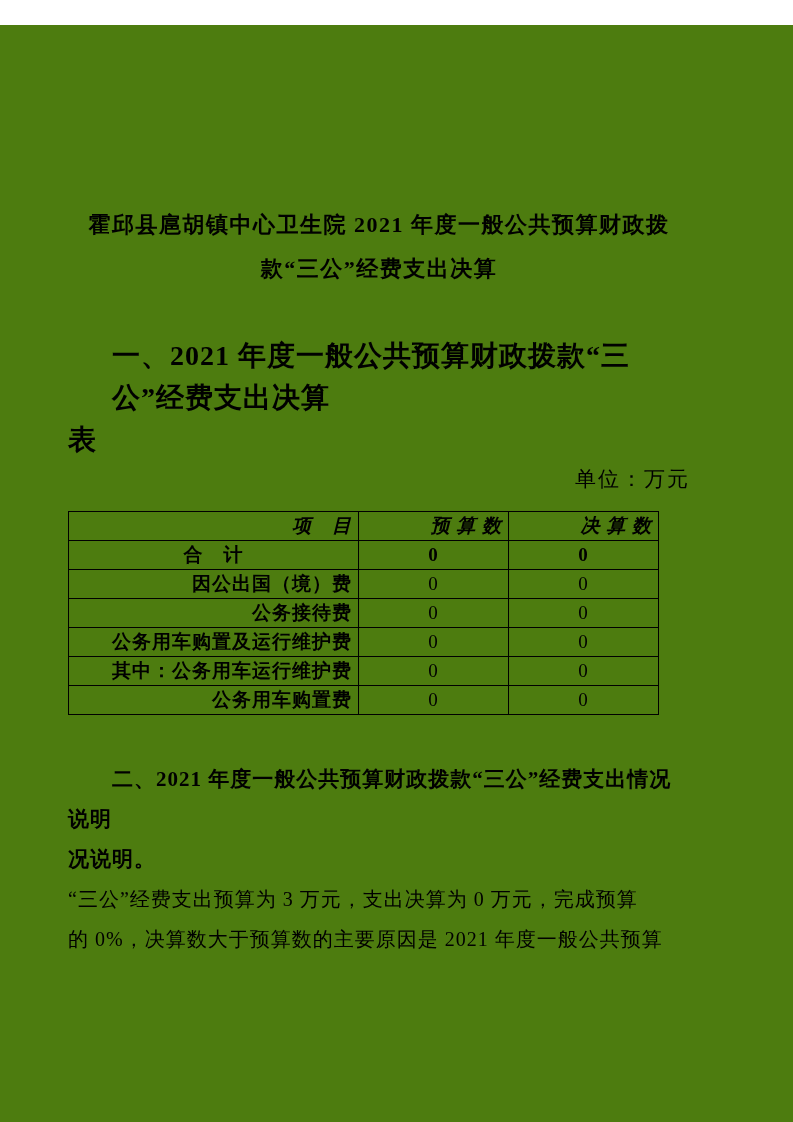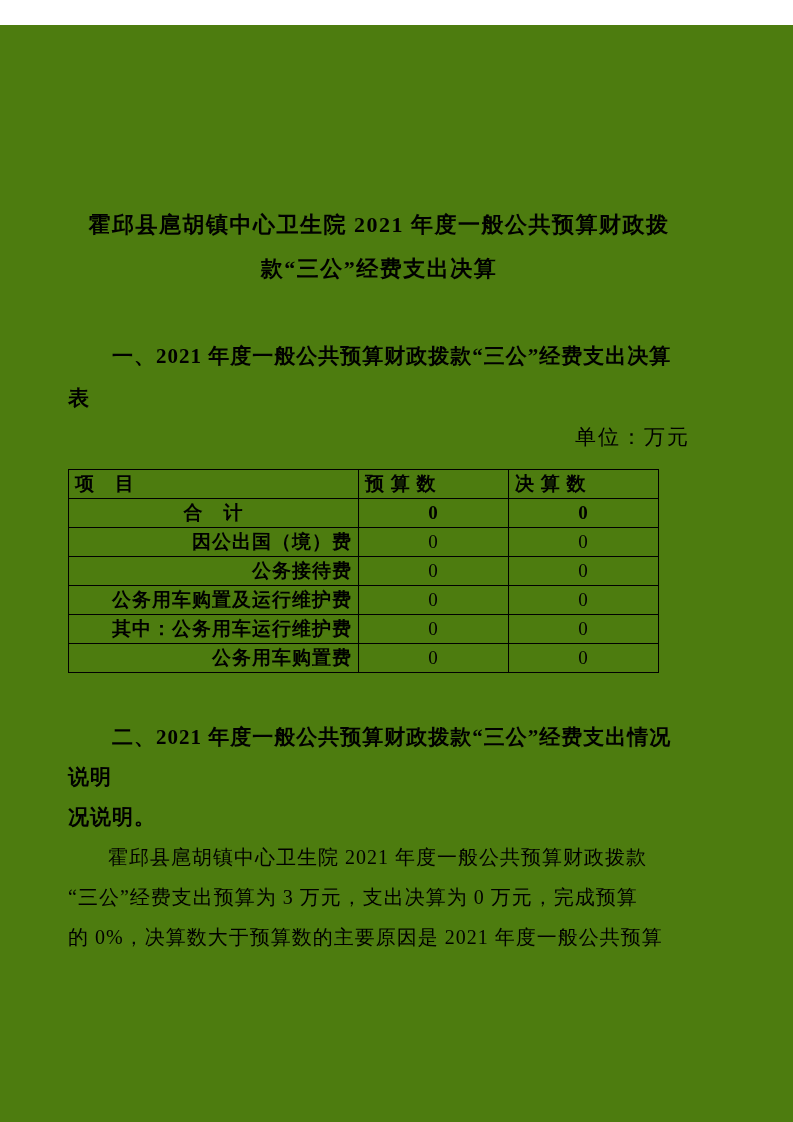--- a/index.html
+++ b/index.html
@@ -19,21 +19,21 @@
   }
   .doc-title {
     font-size: 22px;
     font-weight: bold;
     text-align: center;
     line-height: 44px;
     letter-spacing: 1.5px;
     margin-bottom: 44px;
   }
   .sec-heading {
-    font-size: 21px;
+    font-size: 28px;
     font-weight: bold;
     letter-spacing: 1px;
   }
   .sec1-heading { line-height: 42px; }
   .line { display: block; }
   .first-line-indent { margin-left: 44px; }
   .body-indent { margin-left: 40px; }
   .unit-note {
     font-size: 21px;
     text-align: right;
@@ -48,21 +48,21 @@
     table-layout: fixed;
   }
   table.expense th, table.expense td {
     border: 1.5px solid #000;
     font-size: 19px;
     height: 29px;
     padding: 0 6px;
     letter-spacing: 1px;
     vertical-align: middle;
   }
-  table.expense th { font-weight: bold; text-align: left; }
+  table.expense th { font-weight: bold; text-align: right; font-style: italic; }
   td.cell-item { text-align: right; font-weight: bold; }
   td.cell-num { text-align: center; }
   tr.row-total td { font-weight: bold; }
   tr.row-total td.cell-item { text-align: center; }
   tr.row-sub1 td.cell-item { padding-left: 26px; }
   tr.row-sub2 td.cell-item { padding-left: 86px; }
   .sec2-block {
     margin-top: 44px;
     font-size: 20px;
     line-height: 40px;
@@ -136,20 +136,19 @@
 
   <div class="sec2-block">
     <div class="bold">
       <span class="line first-line-indent">二、2021 年度一般公共预算财政拨款“三公”经费支出情况</span>
       <span class="line">说明</span>
     </div>
     <div class="bold">
       <span class="line">况说明。</span>
     </div>
     <div>
-      <span class="line body-indent">霍邱县扈胡镇中心卫生院 2021 年度一般公共预算财政拨款</span>
       <span class="line">“三公”经费支出预算为 3 万元，支出决算为 0 万元，完成预算</span>
       <span class="line">的 0%，决算数大于预算数的主要原因是 2021 年度一般公共预算</span>
 
     </div>
   </div>
 
 </div>
 
 </body></html>

